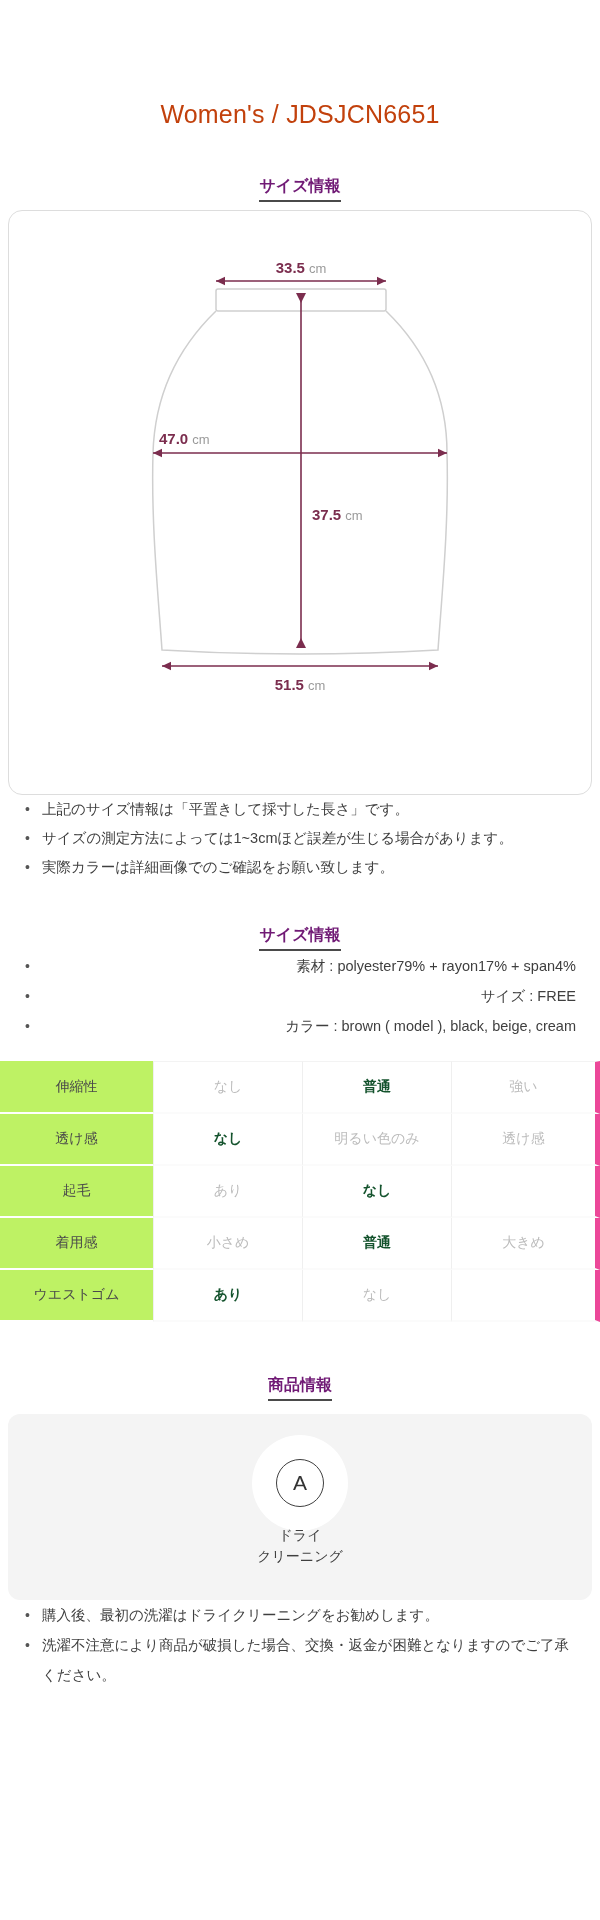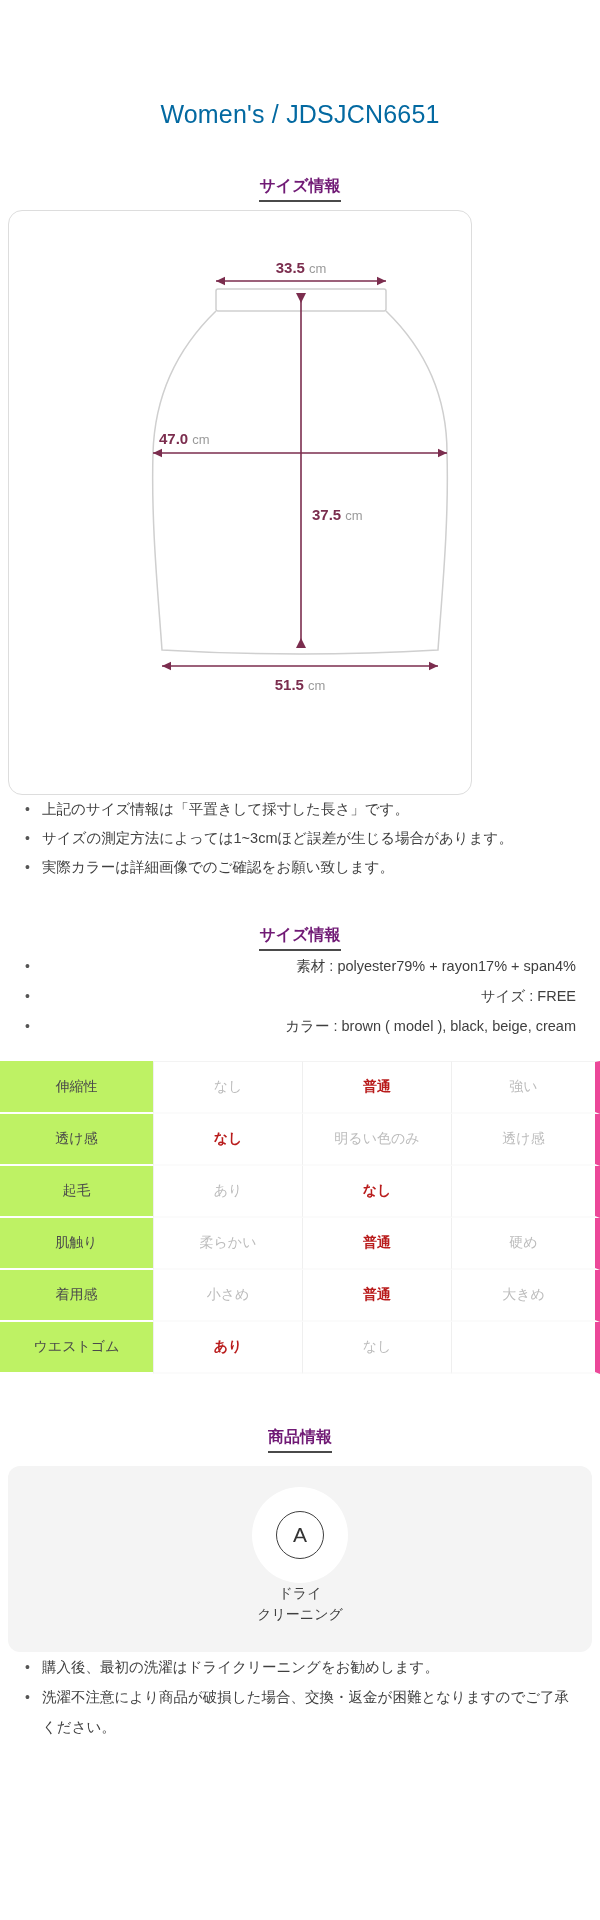--- a/index.html
+++ b/index.html
@@ -6,37 +6,37 @@
   body{
     width:600px;height:1920px;overflow:hidden;
     font-family:"Liberation Sans",sans-serif;
     color:#3a3a3a;
     -webkit-font-smoothing:antialiased;
   }
   
   .page-title{
     margin:97px 0 0;
     font-size:25px;font-weight:500;line-height:34px;
-    text-align:center;color:#0369a1;letter-spacing:.2px;
+    text-align:center;color:#c2410c;letter-spacing:.2px;
   }
   
   .sec-head-wrap{text-align:center;}
   .sec-head{
     display:inline-block;
     font-size:16px;font-weight:700;line-height:17px;color:#701a75;
     padding-bottom:6px;border-bottom:2.5px solid #4a4a4a;
   }
   .head-size{margin-top:46px;}
   .head-detail{margin-top:44px;}
   .head-product{margin-top:54px;}
   
   .diagram-box{
     box-sizing:border-box;
     margin:8px 8px 0;
-    width:464px;height:585px;
+    width:584px;height:585px;
     border:1px solid #ddd;border-radius:14px;
     background:#fff;overflow:hidden;
   }
   .diagram-box svg{display:block;}
   .svg-txt{font-family:"Liberation Sans",sans-serif;}
   .measure-num{fill:#7b2d4e;font-size:15px;font-weight:600;}
   .measure-unit{fill:#9a9a9a;font-size:13px;font-weight:400;}
   
   ul.bullets{
     list-style:none;margin:0;padding:0 24px 0 42px;
@@ -62,21 +62,21 @@
     width:151px;background:#bef264;
     font-weight:400;color:#4a4a4a;text-align:center;
     height:48px;border-bottom:2px solid #fff;
   }
   table.attrs td{
     background:#fff;text-align:center;height:48px;
     border-left:1px solid #efefef;border-bottom:2px solid #fbfbfb;
   }
   table.attrs tr:first-child td{border-top:1px solid #f3f3f3;}
   table.attrs td:last-child{border-right:5px solid #ec4899;text-align:center;}
-  td[data-selected="true"]{color:#b91c1c;font-weight:700;}
+  td[data-selected="true"]{color:#14532d;font-weight:700;}
   td[data-selected="false"]{color:#bcbcbc;font-weight:400;}
   
   .product-box{
     box-sizing:border-box;
     margin:13px 8px 0;
     width:584px;height:186px;
     background:#f4f4f4;border-radius:12px;
   }
   .care-blob{
     width:96px;height:96px;margin:0 auto;
@@ -84,21 +84,21 @@
     background:#fff;border-radius:50%;
     display:flex;align-items:center;justify-content:center;
   }
   .care-ring{
     box-sizing:border-box;
     width:48px;height:48px;border:1.6px solid #3f3f3f;border-radius:50%;
     display:flex;align-items:center;justify-content:center;
     font-size:21px;color:#333;
   }
   .care-label{
-    position:relative;top:21px;
+    position:relative;top:15px;
     text-align:center;font-size:14px;line-height:21px;color:#3f3f3f;
   }
 </style>
 </head>
 <body>
 
 <h1 class="page-title">Women's / JDSJCN6651</h1>
 
 <div class="sec-head-wrap head-size">
   <div class="sec-head">サイズ情報</div>
@@ -169,26 +169,20 @@
       <th>透け感</th>
       <td data-selected="true">なし</td>
       <td data-selected="false">明るい色のみ</td>
       <td data-selected="false">透け感</td>
     </tr>
     <tr>
       <th>起毛</th>
       <td data-selected="false">あり</td>
       <td data-selected="true">なし</td>
       <td data-selected="false"></td>
-    </tr>
-    <tr>
-      <th>肌触り</th>
-      <td data-selected="false">柔らかい</td>
-      <td data-selected="true">普通</td>
-      <td data-selected="false">硬め</td>
     </tr>
     <tr>
       <th>着用感</th>
       <td data-selected="false">小さめ</td>
       <td data-selected="true">普通</td>
       <td data-selected="false">大きめ</td>
     </tr>
     <tr>
       <th>ウエストゴム</th>
       <td data-selected="true">あり</td>

